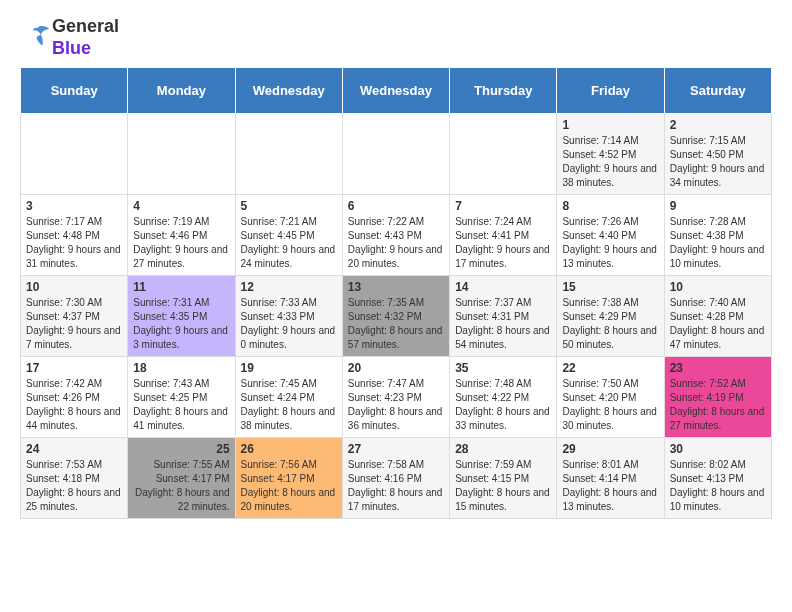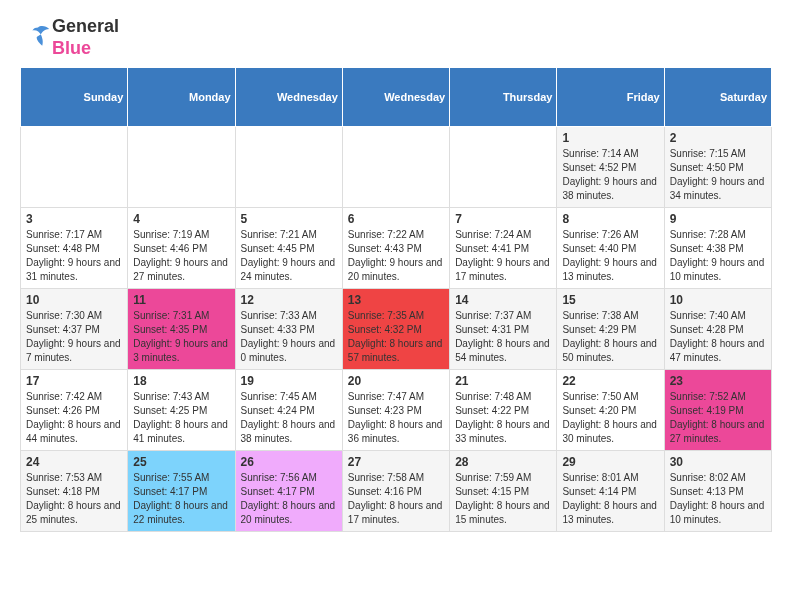--- a/index.html
+++ b/index.html
@@ -2,35 +2,35 @@
 <html><head>
   <meta charset="utf-8">
   <style>
     * { box-sizing: border-box; margin: 0; padding: 0; }
     body { font-family: Arial, sans-serif; background: #fff; width: 792px; min-height: 612px; }
     
     .header { padding: 16px 20px 8px 20px; display: flex; align-items: center; justify-content: space-between; }
     
     .logo { display: flex; align-items: center; }
     .logo-text { font-size: 18px; font-weight: bold; color: #333; line-height: 1.2; }
-    .logo-text span { color: #ec4899; }
+    .logo-text span { color: #6d28d9; }
     .logo-bird { width: 28px; height: 28px; margin-left: 4px; }
     
     .title-block { text-align: right; }
     .month-title { font-size: 36px; font-weight: 300; color: #333; }
     .location { font-size: 16px; color: #555; }
     
     .calendar { width: 100%; border-collapse: collapse; margin: 0 10px; width: calc(100% - 20px); margin-left: 10px; }
     
     .calendar th {
       background-color: #3a7abf;
       color: #fff;
-      text-align: right;
-      padding: 23px 4px;
-      font-size: 11px;
+      text-align: center;
+      padding: 15px 4px;
+      font-size: 13px;
       font-weight: bold;
       border: 1px solid #fff;
     }
     
     .calendar td {
       border: 1px solid #ddd;
       vertical-align: top;
       padding: 4px 5px;
       font-size: 10.5px;
       color: #333;
@@ -129,29 +129,29 @@
             <td style="background: rgb(255, 255, 255);">
               <span class="day-num">9</span>
               <div class="day-info">Sunrise: 7:28 AM<br>Sunset: 4:38 PM<br>Daylight: 9 hours and 10 minutes.</div>
             </td>
           </tr>
           <tr>
             <td style="background: rgb(245, 245, 245);">
               <span class="day-num">10</span>
               <div class="day-info">Sunrise: 7:30 AM<br>Sunset: 4:37 PM<br>Daylight: 9 hours and 7 minutes.</div>
             </td>
-            <td style="background: #ec4899;">
+            <td style="background: #c4b5fd;">
               <span class="day-num">11</span>
               <div class="day-info">Sunrise: 7:31 AM<br>Sunset: 4:35 PM<br>Daylight: 9 hours and 3 minutes.</div>
             </td>
             <td style="background: rgb(245, 245, 245);">
               <span class="day-num">12</span>
               <div class="day-info">Sunrise: 7:33 AM<br>Sunset: 4:33 PM<br>Daylight: 9 hours and 0 minutes.</div>
             </td>
-            <td style="background: #ef4444;">
+            <td style="background: #a3a3a3;">
               <span class="day-num">13</span>
               <div class="day-info">Sunrise: 7:35 AM<br>Sunset: 4:32 PM<br>Daylight: 8 hours and 57 minutes.</div>
             </td>
             <td style="background: rgb(245, 245, 245);">
               <span class="day-num">14</span>
               <div class="day-info">Sunrise: 7:37 AM<br>Sunset: 4:31 PM<br>Daylight: 8 hours and 54 minutes.</div>
             </td>
             <td style="background: rgb(245, 245, 245);">
               <span class="day-num">15</span>
               <div class="day-info">Sunrise: 7:38 AM<br>Sunset: 4:29 PM<br>Daylight: 8 hours and 50 minutes.</div>
@@ -172,42 +172,42 @@
             </td>
             <td style="background: rgb(255, 255, 255);">
               <span class="day-num">19</span>
               <div class="day-info">Sunrise: 7:45 AM<br>Sunset: 4:24 PM<br>Daylight: 8 hours and 38 minutes.</div>
             </td>
             <td style="background: rgb(255, 255, 255);">
               <span class="day-num">20</span>
               <div class="day-info">Sunrise: 7:47 AM<br>Sunset: 4:23 PM<br>Daylight: 8 hours and 36 minutes.</div>
             </td>
             <td style="background: rgb(255, 255, 255);">
-              <span class="day-num">21</span>
+              <span class="day-num">35</span>
               <div class="day-info">Sunrise: 7:48 AM<br>Sunset: 4:22 PM<br>Daylight: 8 hours and 33 minutes.</div>
             </td>
             <td style="background: rgb(255, 255, 255); margin-left: 24px;">
               <span class="day-num">22</span>
               <div class="day-info">Sunrise: 7:50 AM<br>Sunset: 4:20 PM<br>Daylight: 8 hours and 30 minutes.</div>
             </td>
             <td style="background: #ec4899;">
               <span class="day-num">23</span>
               <div class="day-info">Sunrise: 7:52 AM<br>Sunset: 4:19 PM<br>Daylight: 8 hours and 27 minutes.</div>
             </td>
           </tr>
           <tr>
             <td style="background: rgb(245, 245, 245);">
               <span class="day-num">24</span>
               <div class="day-info">Sunrise: 7:53 AM<br>Sunset: 4:18 PM<br>Daylight: 8 hours and 25 minutes.</div>
             </td>
-            <td style="background: #7dd3fc;">
+            <td style="background: #a3a3a3; text-align: right;">
               <span class="day-num">25</span>
               <div class="day-info">Sunrise: 7:55 AM<br>Sunset: 4:17 PM<br>Daylight: 8 hours and 22 minutes.</div>
             </td>
-            <td style="background: #f0abfc;">
+            <td style="background: #fdba74;">
               <span class="day-num">26</span>
               <div class="day-info">Sunrise: 7:56 AM<br>Sunset: 4:17 PM<br>Daylight: 8 hours and 20 minutes.</div>
             </td>
             <td style="background: rgb(245, 245, 245);">
               <span class="day-num">27</span>
               <div class="day-info">Sunrise: 7:58 AM<br>Sunset: 4:16 PM<br>Daylight: 8 hours and 17 minutes.</div>
             </td>
             <td style="background: rgb(245, 245, 245);">
               <span class="day-num">28</span>
               <div class="day-info">Sunrise: 7:59 AM<br>Sunset: 4:15 PM<br>Daylight: 8 hours and 15 minutes.</div>

